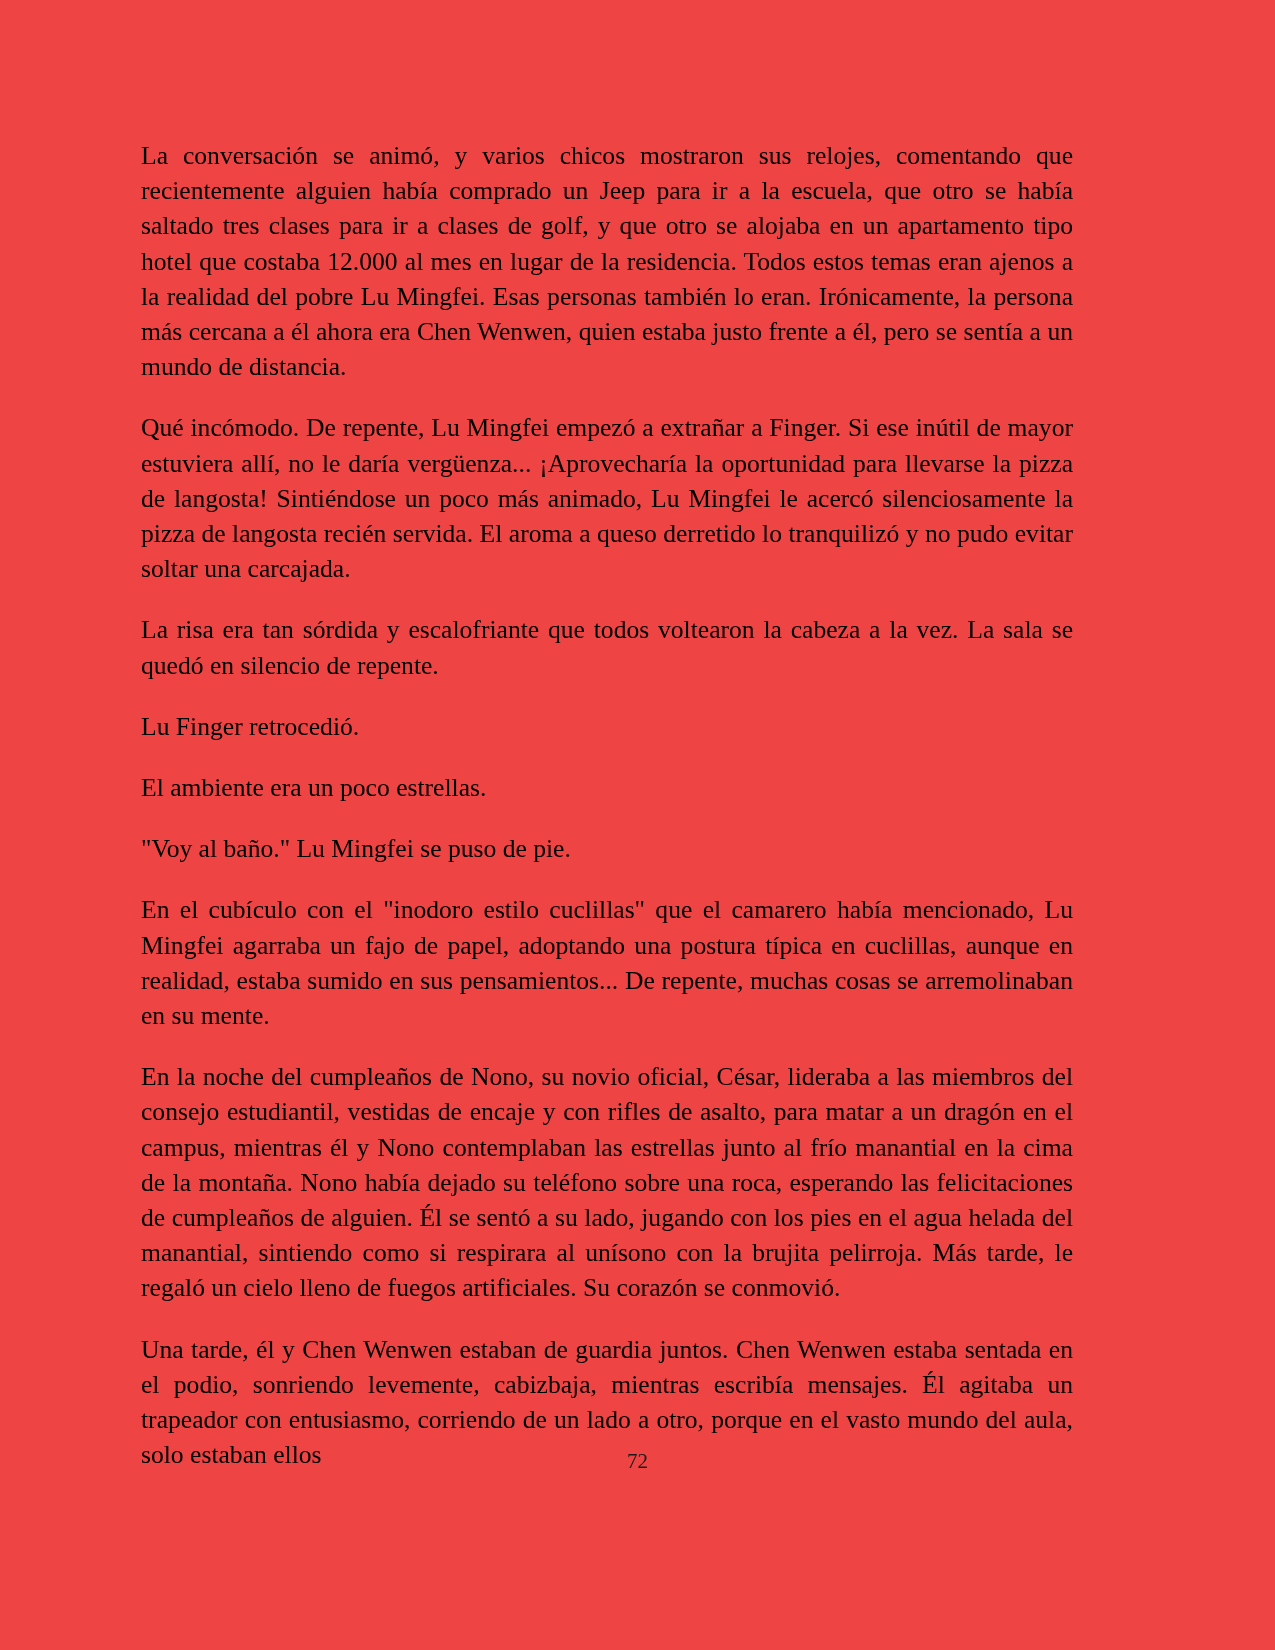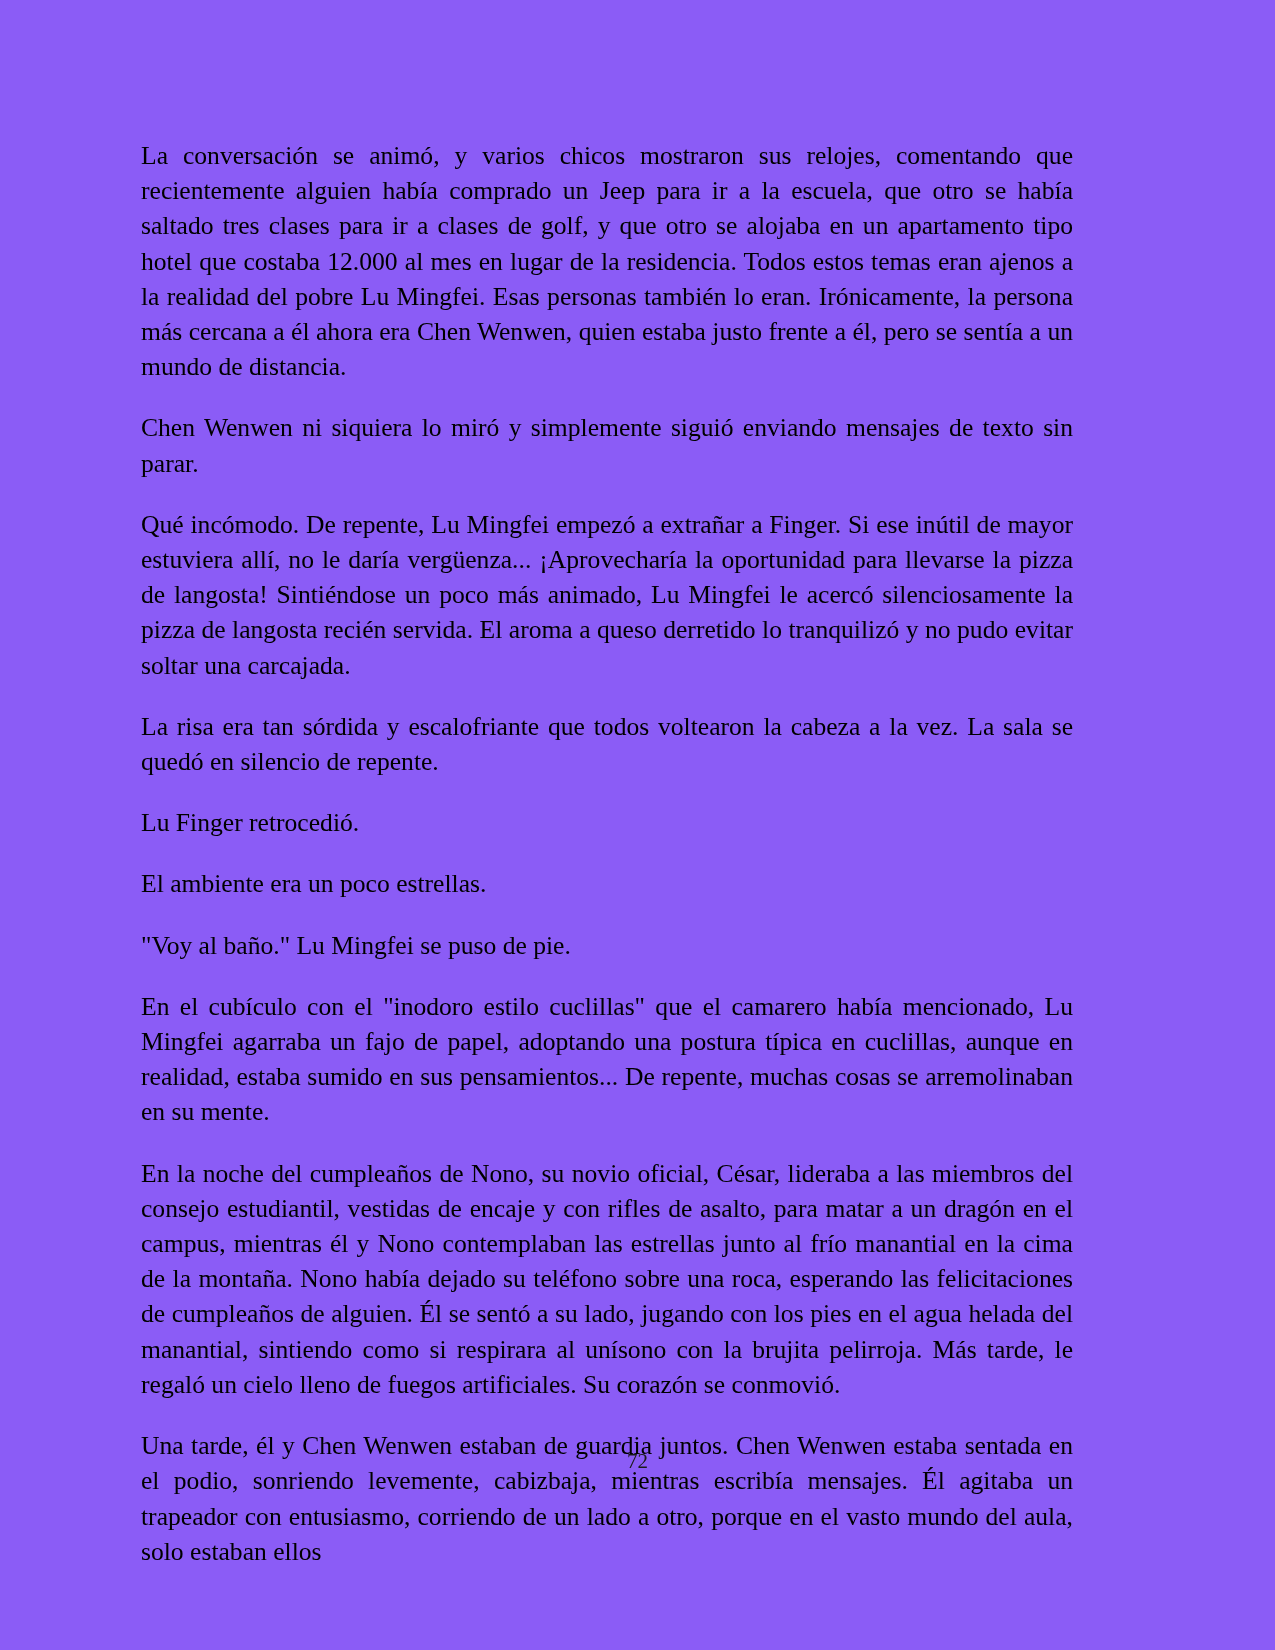--- a/index.html
+++ b/index.html
@@ -5,21 +5,21 @@
 <style>
   html, body {
     margin: 0;
     padding: 0;
     background: #ffffff;
   }
   .page {
     position: relative;
     width: 1275px;
     height: 1650px;
-    background: #8b5cf6;
+    background: #ef4444;
     margin: 0 auto;
     overflow: hidden;
     box-sizing: border-box;
   }
   .text-column {
     position: absolute;
     left: 141px;
     top: 138px;
     width: 932px;
   }
@@ -58,21 +58,20 @@
 </style>
 </head>
 <body>
 
 <div class="page">
 
   <div class="text-column">
 
     <p class="para">La conversación se animó, y varios chicos mostraron sus relojes, comentando que recientemente alguien había comprado un Jeep para ir a la escuela, que otro se había saltado tres clases para ir a clases de golf, y que otro se alojaba en un apartamento tipo hotel que costaba 12.000 al mes en lugar de la residencia. Todos estos temas eran ajenos a la realidad del pobre Lu Mingfei. Esas personas también lo eran. Irónicamente, la persona más cercana a él ahora era Chen Wenwen, quien estaba justo frente a él, pero se sentía a un mundo de distancia.</p>
 
-    <p class="para">Chen Wenwen ni siquiera lo miró y simplemente siguió enviando mensajes de texto sin parar.</p>
 
     <p class="para">Qué incómodo. De repente, Lu Mingfei empezó a extrañar a Finger. Si ese inútil de mayor estuviera allí, no le daría vergüenza... ¡Aprovecharía la oportunidad para llevarse la pizza de langosta! Sintiéndose un poco más animado, Lu Mingfei le acercó silenciosamente la pizza de langosta recién servida. El aroma a queso derretido lo tranquilizó y no pudo evitar soltar una carcajada.</p>
 
     <p class="para">La risa era tan sórdida y escalofriante que todos voltearon la cabeza a la vez. La sala se quedó en silencio de repente.</p>
 
     <p class="para">Lu Finger retrocedió.</p>
 
     <p class="para">El ambiente era un poco estrellas.</p>
 
     <p class="para">"Voy al baño." Lu Mingfei se puso de pie.</p>

